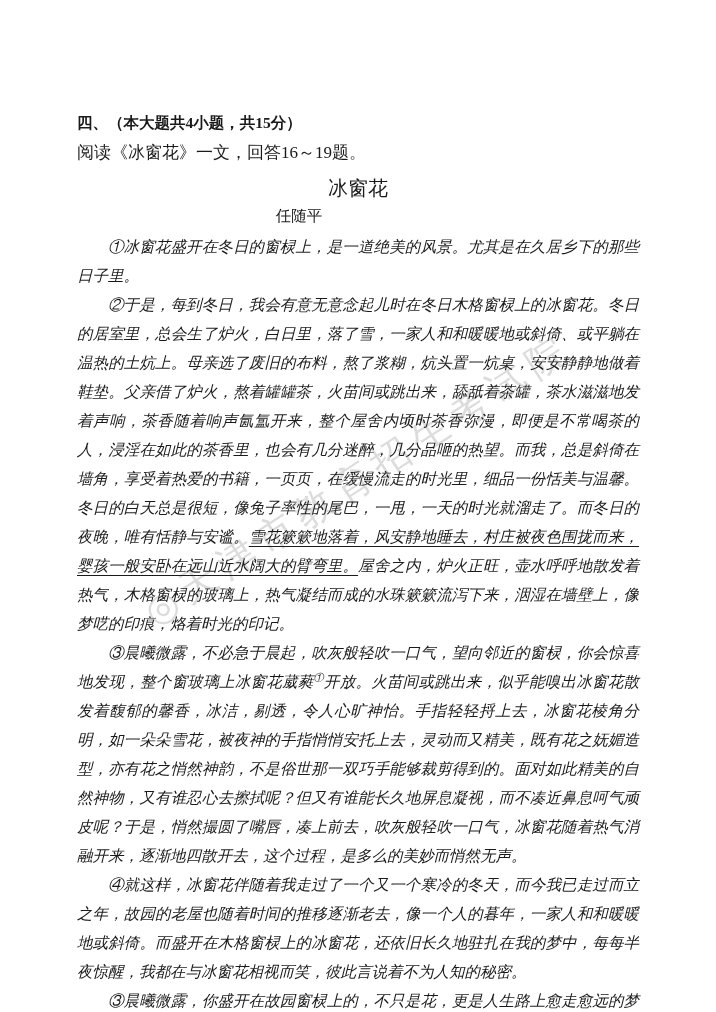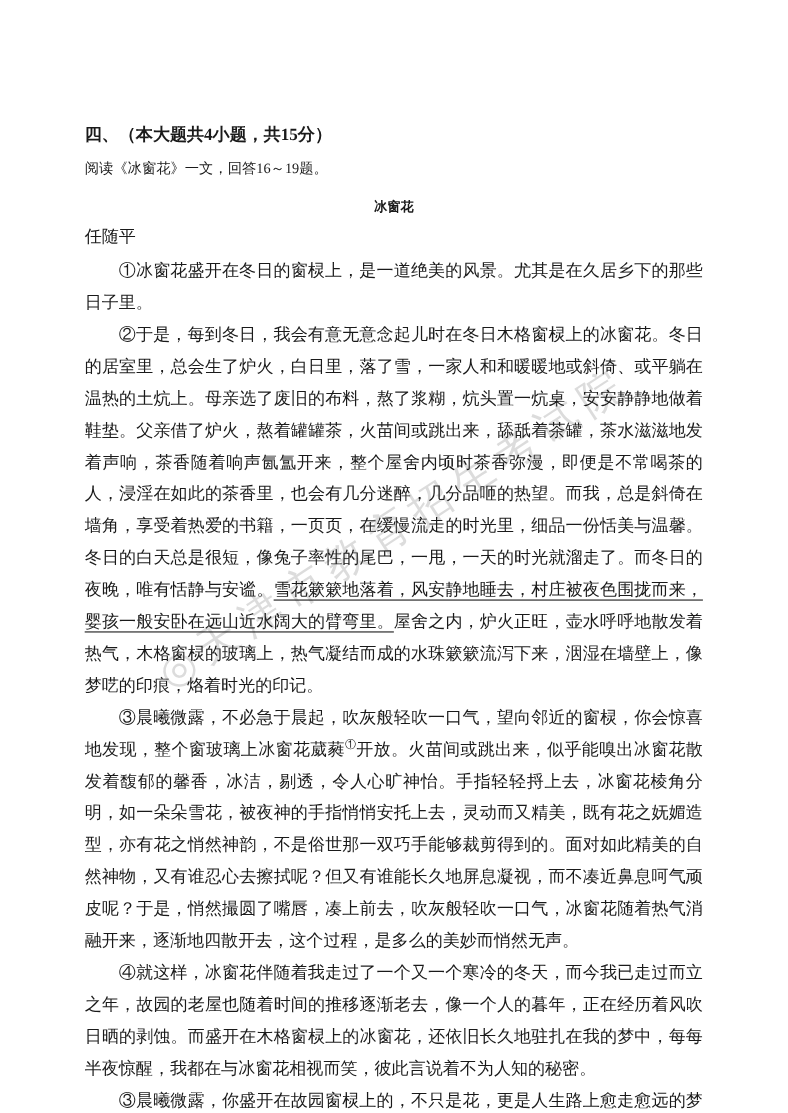--- a/index.html
+++ b/index.html
@@ -24,43 +24,44 @@
     z-index: 2;
   }
   .section-heading {
     margin: 0;
     font-size: 15.5px;
     line-height: 30px;
     font-weight: bold;
   }
   .instruction {
     margin: 0;
-    font-size: 13px;
+    font-size: 17px;
     line-height: 30px;
   }
   .title {
     margin: 6px 0 0 0;
-    font-size: 12px;
+    font-size: 20px;
     line-height: 28px;
-    font-weight: bold;
+    font-weight: normal;
     text-align: center;
   }
   .author {
     margin: 0 118px 2px 0;
     font-size: 15.5px;
     line-height: 28px;
-    text-align: left;
+    text-align: center;
   }
   .para {
     margin: 0;
     font-size: 15.5px;
     line-height: 29px;
     text-align: justify;
     text-justify: inter-ideograph;
     text-indent: 2em;
+    font-style: italic;
   }
   .underline {
     text-decoration: underline;
     text-underline-offset: 4px;
   }
   sup.note-ref {
     font-size: 10px;
     line-height: 0;
   }
   .watermark {
@@ -94,19 +95,19 @@
     <h1 class="title">冰窗花</h1>
 
     <p class="author">任随平</p>
 
     <p class="para">①冰窗花盛开在冬日的窗棂上，是一道绝美的风景。尤其是在久居乡下的那些日子里。</p>
 
     <p class="para"><span>②于是，每到冬日，我会有意无意念起儿时在冬日木格窗棂上的冰窗花。冬日的居室里，总会生了炉火，白日里，落了雪，一家人和和暖暖地或斜倚、或平躺在温热的土炕上。母亲选了废旧的布料，熬了浆糊，炕头置一炕桌，安安静静地做着鞋垫。父亲借了炉火，熬着罐罐茶，火苗间或跳出来，舔舐着茶罐，茶水滋滋地发着声响，茶香随着响声氤氲开来，整个屋舍内顷时茶香弥漫，即便是不常喝茶的人，浸淫在如此的茶香里，也会有几分迷醉，几分品咂的热望。而我，总是斜倚在墙角，享受着热爱的书籍，一页页，在缓慢流走的时光里，细品一份恬美与温馨。冬日的白天总是很短，像兔子率性的尾巴，一甩，一天的时光就溜走了。而冬日的夜晚，唯有恬静与安谧。</span><span class="underline">雪花簌簌地落着，风安静地睡去，村庄被夜色围拢而来，婴孩一般安卧在远山近水阔大的臂弯里。</span><span>屋舍之内，炉火正旺，壶水呼呼地散发着热气，木格窗棂的玻璃上，热气凝结而成的水珠簌簌流泻下来，洇湿在墙壁上，像梦呓的印痕，烙着时光的印记。</span></p>
 
     <p class="para"><span>③晨曦微露，不必急于晨起，吹灰般轻吹一口气，望向邻近的窗棂，你会惊喜地发现，整个窗玻璃上冰窗花葳蕤</span><sup class="note-ref">①</sup><span>开放。火苗间或跳出来，似乎能嗅出冰窗花散发着馥郁的馨香，冰洁，剔透，令人心旷神怡。手指轻轻捋上去，冰窗花棱角分明，如一朵朵雪花，被夜神的手指悄悄安托上去，灵动而又精美，既有花之妩媚造型，亦有花之悄然神韵，不是俗世那一双巧手能够裁剪得到的。面对如此精美的自然神物，又有谁忍心去擦拭呢？但又有谁能长久地屏息凝视，而不凑近鼻息呵气顽皮呢？于是，悄然撮圆了嘴唇，凑上前去，吹灰般轻吹一口气，冰窗花随着热气消融开来，逐渐地四散开去，这个过程，是多么的美妙而悄然无声。</span></p>
 
-    <p class="para">④就这样，冰窗花伴随着我走过了一个又一个寒冷的冬天，而今我已走过而立之年，故园的老屋也随着时间的推移逐渐老去，像一个人的暮年，正在经历着风吹日晒的剥蚀。而盛开在木格窗棂上的冰窗花，还依旧长久地驻扎在我的梦中，每每半夜惊醒，我都在与冰窗花相视而笑，彼此言说着不为人知的秘密。</p>
+    <p class="para">④就这样，冰窗花伴随着我走过了一个又一个寒冷的冬天，而今我已走过而立之年，故园的老屋也随着时间的推移逐渐老去，像一个人的暮年，一家人和和暖暖地或斜倚。而盛开在木格窗棂上的冰窗花，还依旧长久地驻扎在我的梦中，每每半夜惊醒，我都在与冰窗花相视而笑，彼此言说着不为人知的秘密。</p>
 
     <p class="para">③晨曦微露，你盛开在故园窗棂上的，不只是花，更是人生路上愈走愈远的梦幻，带着我深深的牵挂和思念。</p>
 
   </div>
 
 </div>
 
 </body></html>

